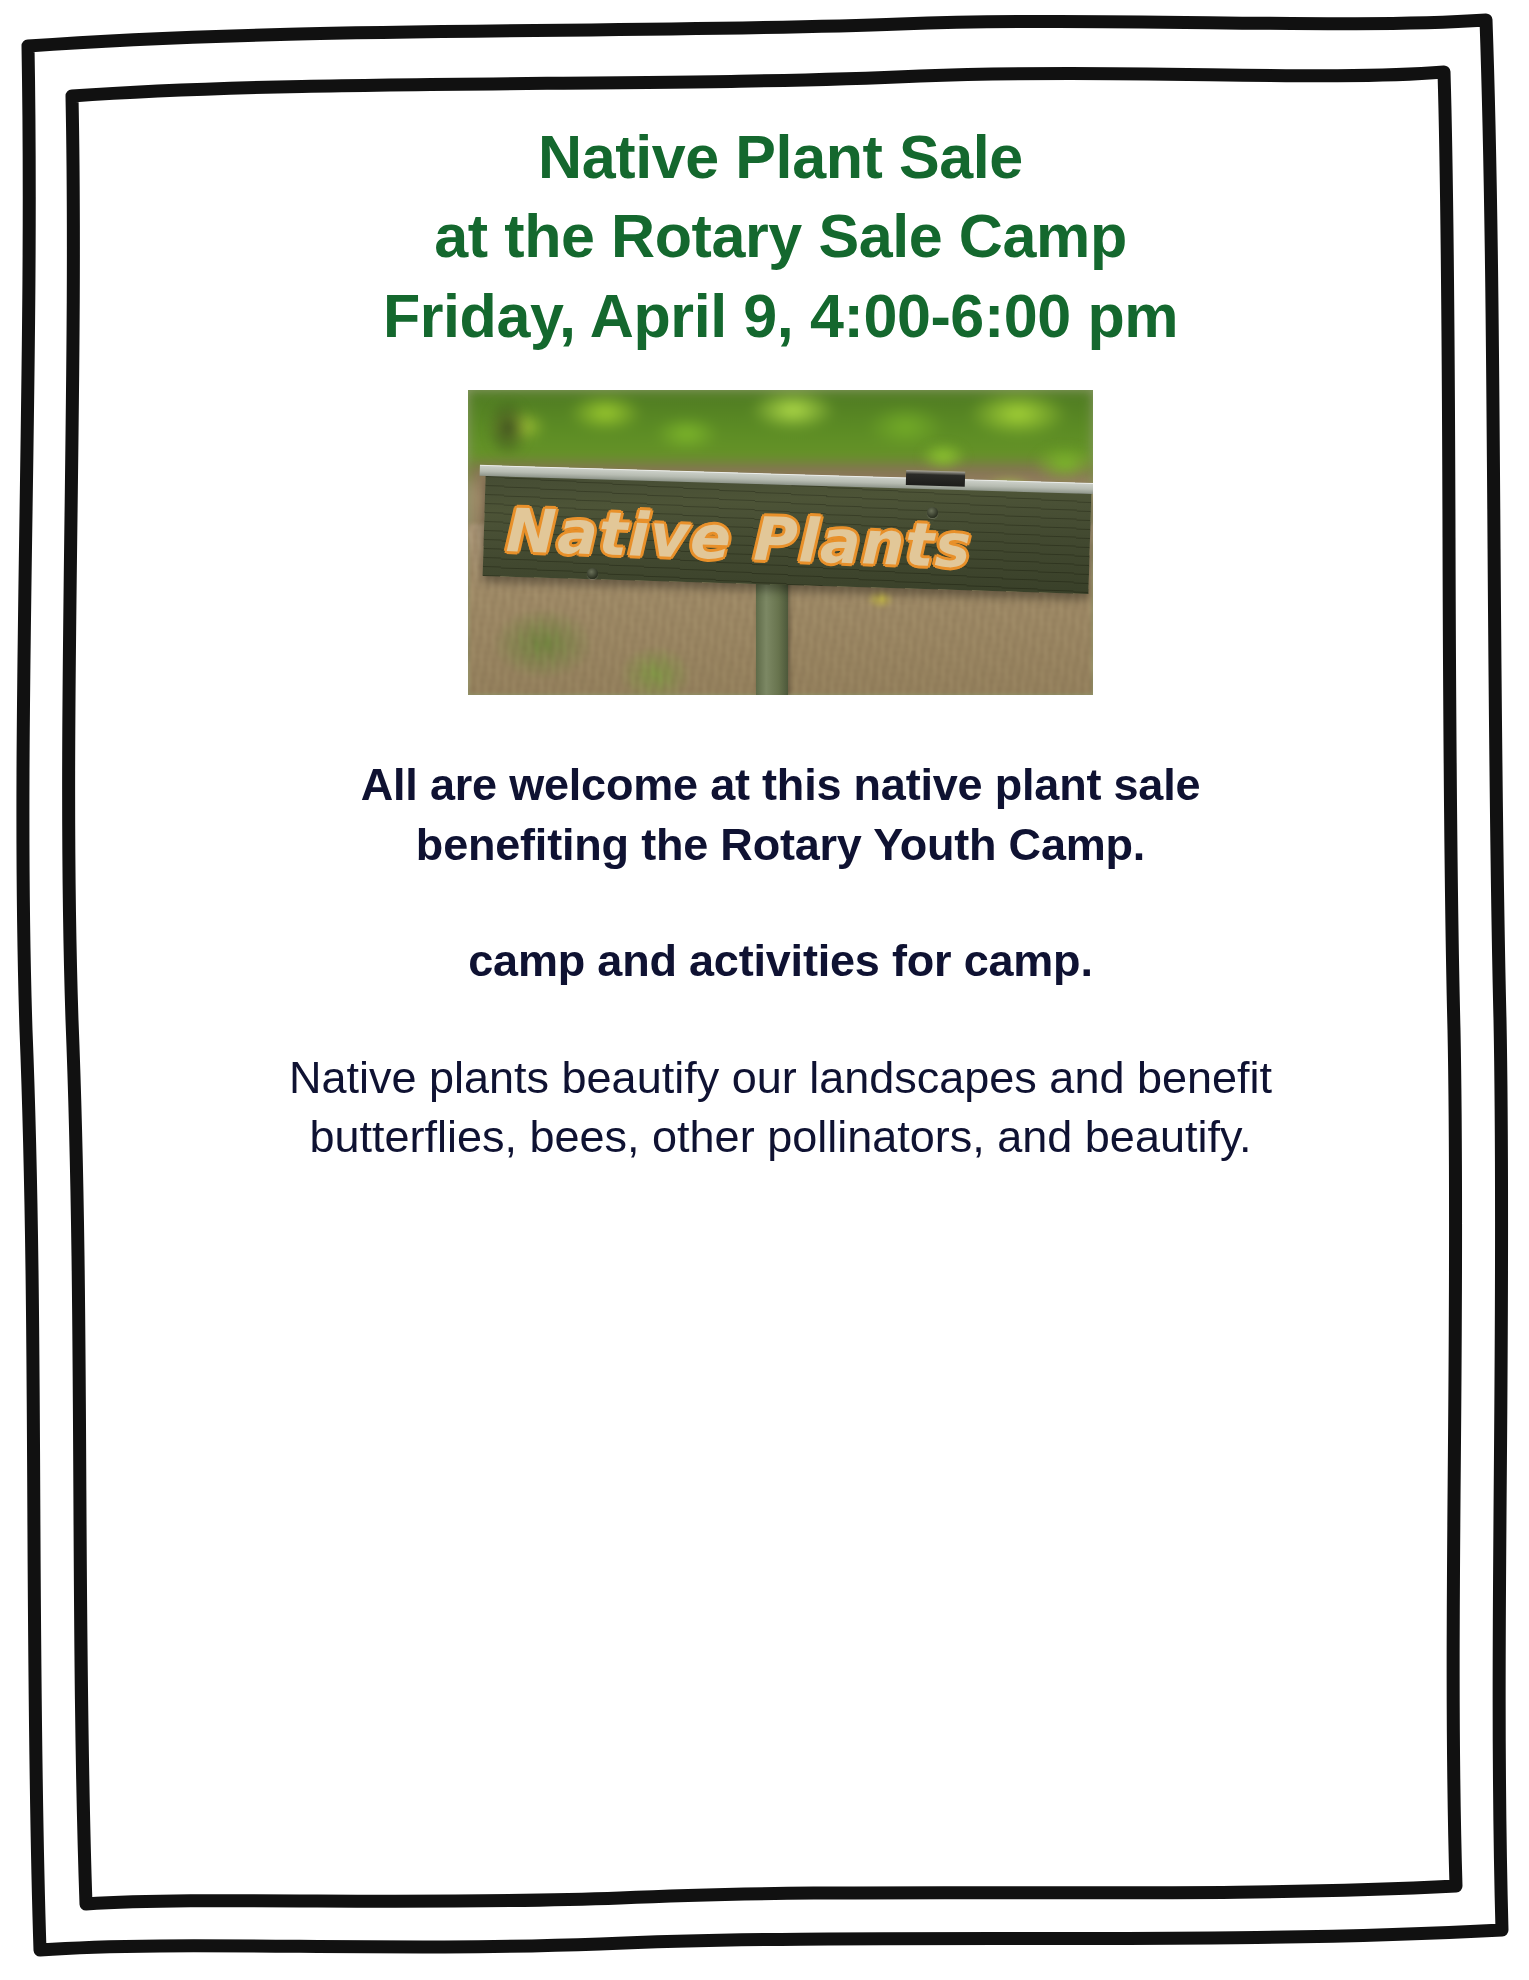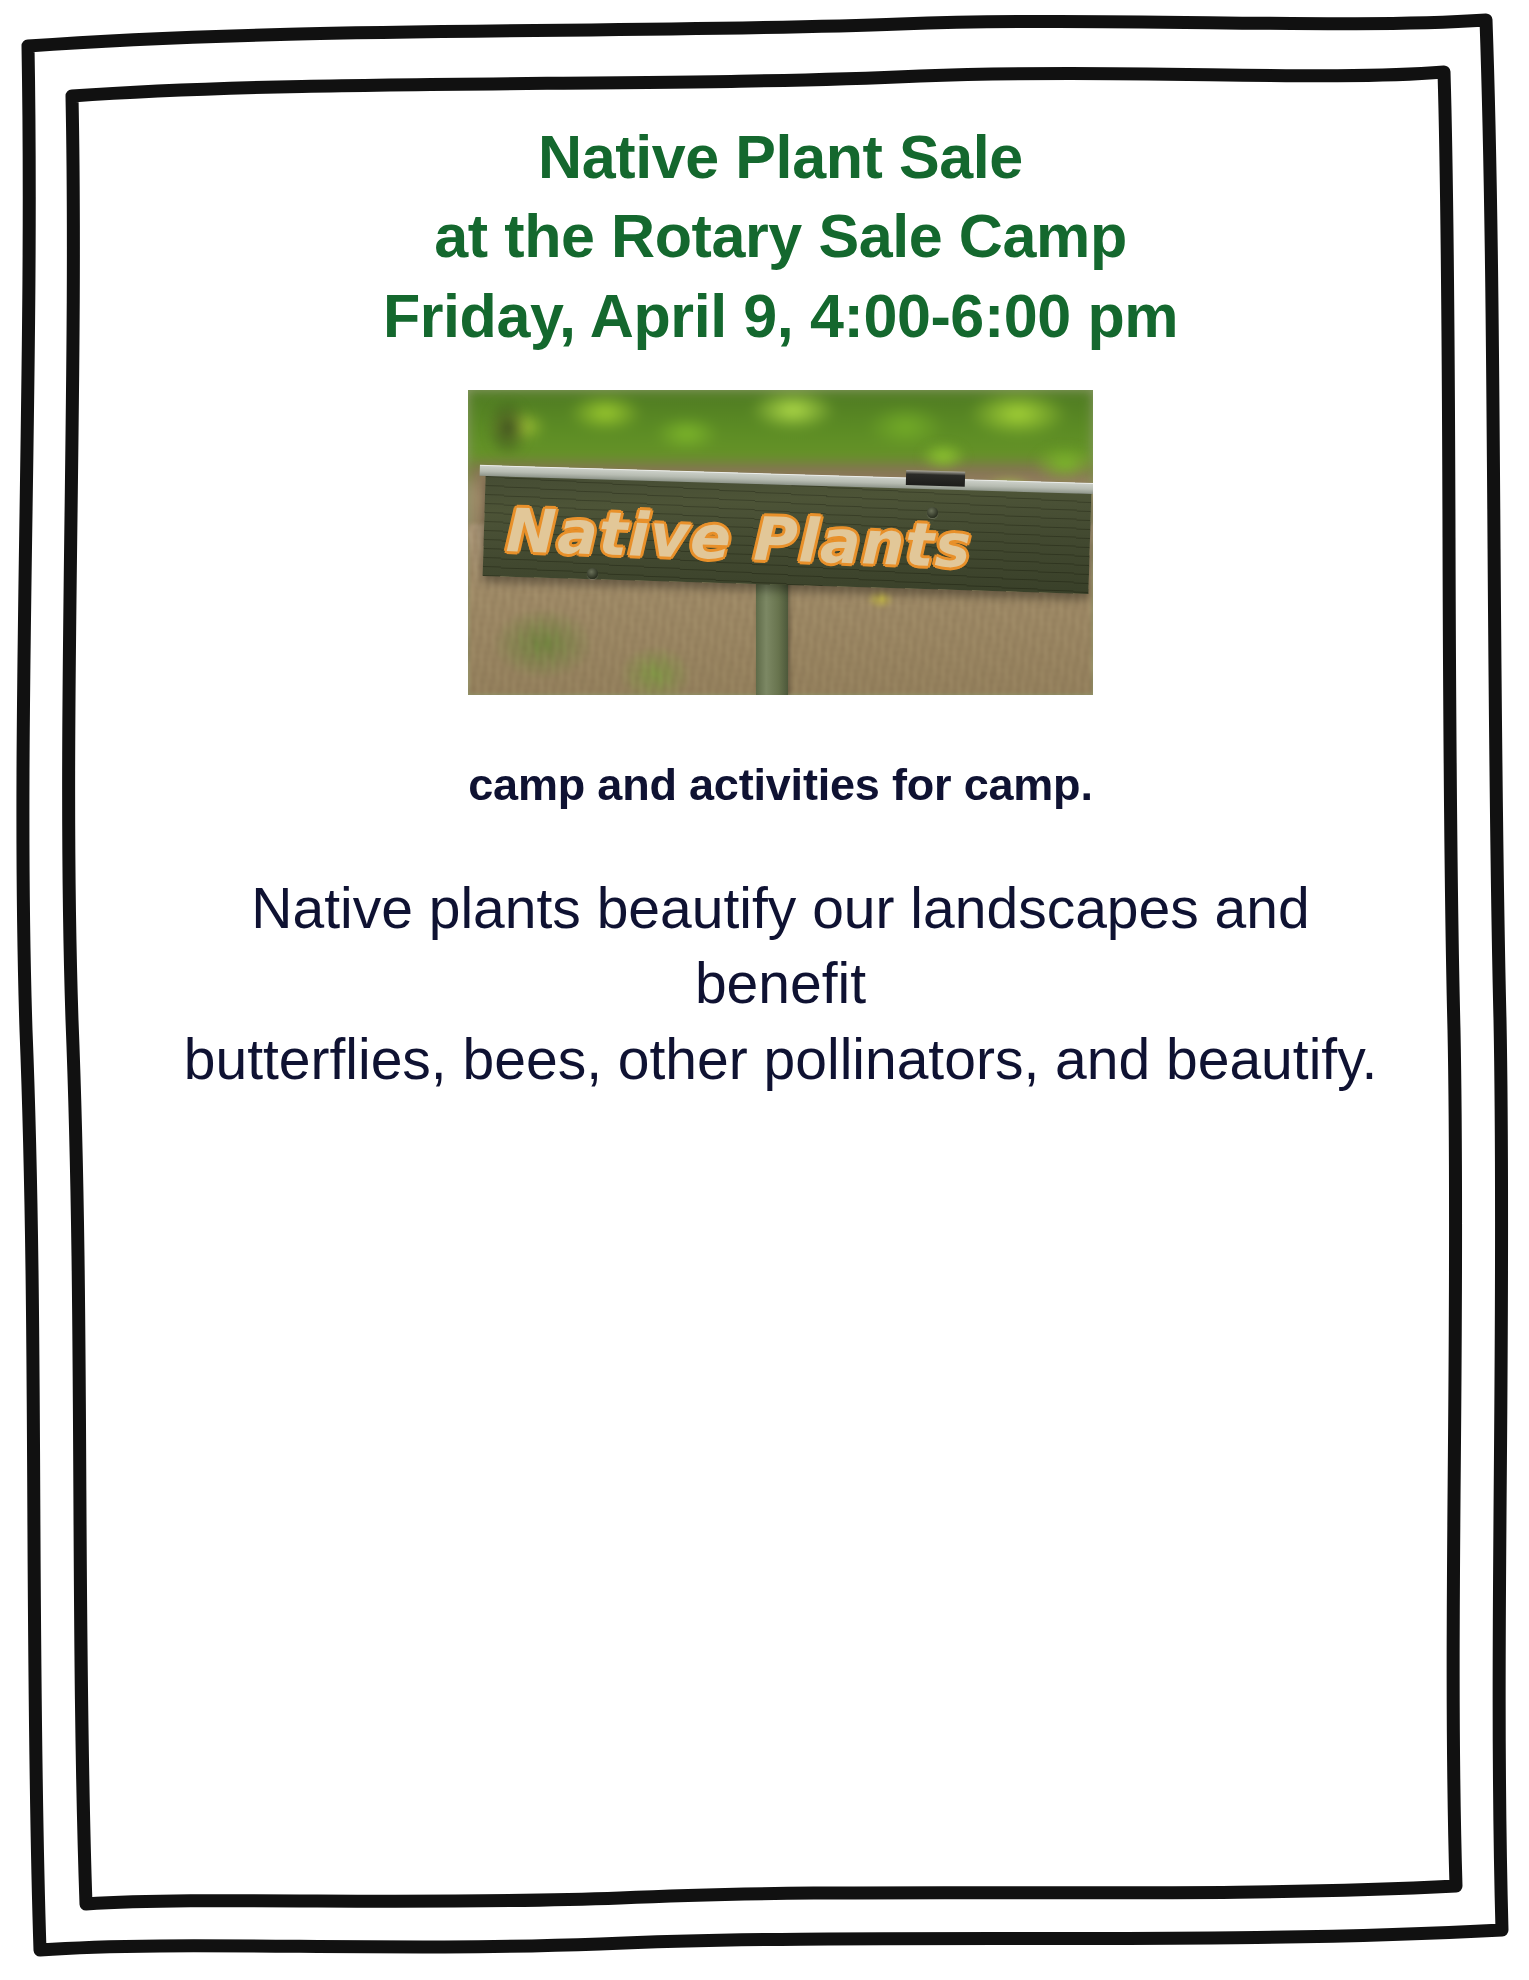--- a/index.html
+++ b/index.html
@@ -242,21 +242,21 @@
     font-size: 45px;
     line-height: 1.34;
     letter-spacing: -0.2px;
     margin-bottom: 56px;
   }
 
   .para .ln { display: block; }
 
   .para.last {
     font-weight: normal;
-    font-size: 57px;
+    font-size: 45px;
     line-height: 1.32;
     margin-top: 16px;
     margin-bottom: 0;
     letter-spacing: 0px;
   }
 </style>
 </head>
 <body>
 
 <div class="page">
@@ -303,20 +303,24 @@
         <div class="ph-board"></div>
         <div class="ph-block"></div>
         <div class="ph-screw s1"></div>
         <div class="ph-screw s2"></div>
         <div class="ph-text">Native Plants</div>
       </div>
     </div>
 
     <div class="body-block">
 
+      <div class="para">
+        <span class="ln">All are welcome at this native plant sale</span>
+        <span class="ln">benefiting the Rotary Youth Camp.</span>
+      </div>
 
       <div class="para">
         <span class="ln">camp and activities for camp.</span>
       </div>
 
       <div class="para">
       </div>
 
       <div class="para last">
         <span class="ln">Native plants beautify our landscapes and benefit</span>

